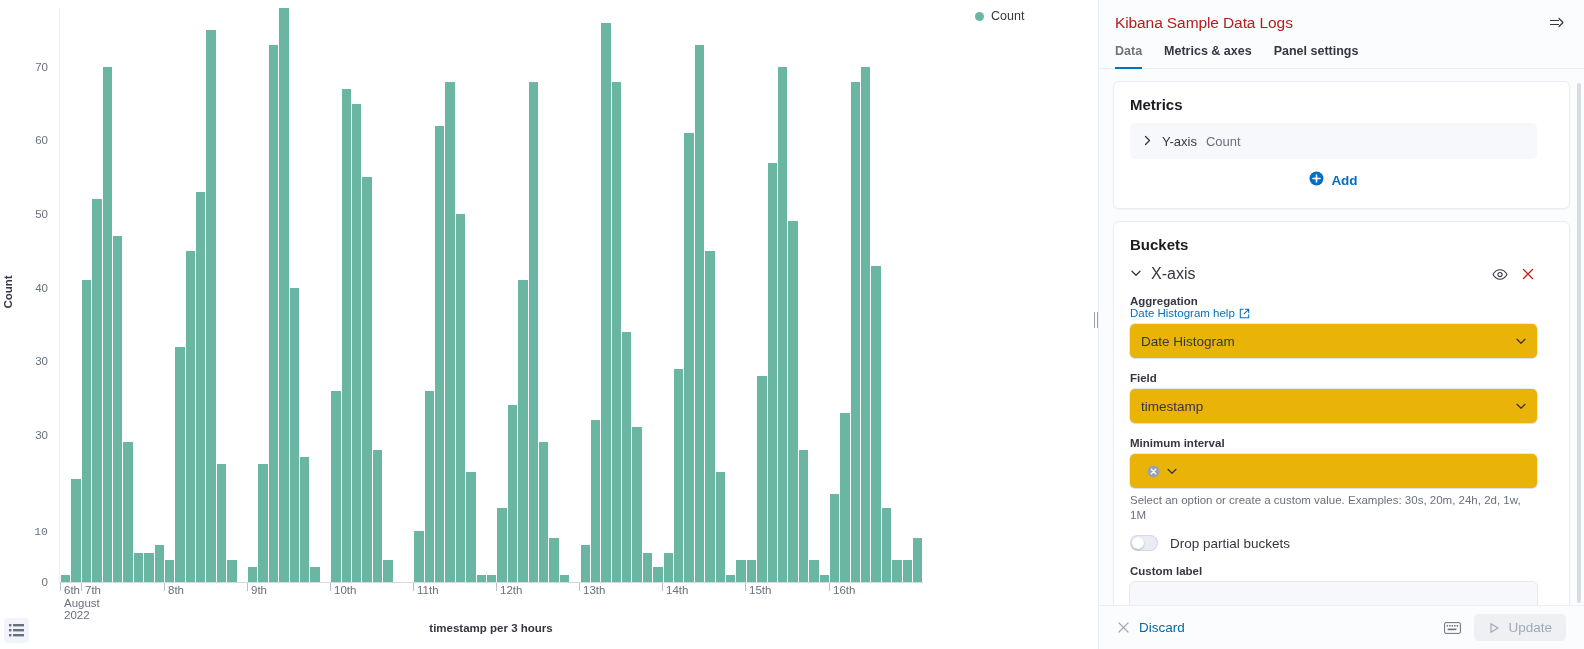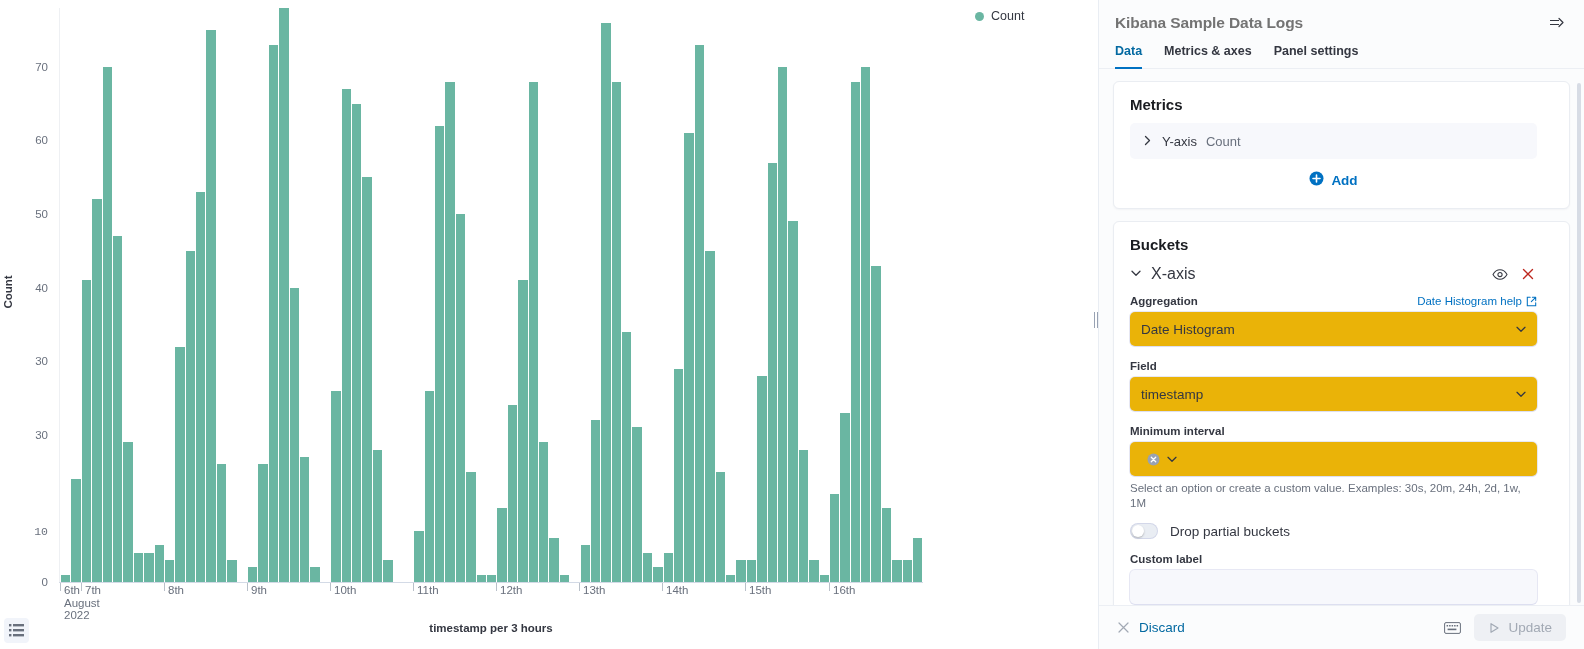--- a/index.html
+++ b/index.html
@@ -108,35 +108,35 @@
     flex: 0 0 486px; width: 486px; height: 649px;
     background: #fbfcfd;
     border-left: 1px solid #e9edf3;
     position: relative;
     display: flex; flex-direction: column;
   }
   .side-header {
     padding: 14px 16px 0 16px;
     display: flex; align-items: flex-start; justify-content: space-between;
   }
-  .side-title { font-size: 15.5px; font-weight: bold; color: #737373; letter-spacing: -0.1px; }
+  .side-title { font-size: 15.5px; font-weight: normal; color: #b91c1c; letter-spacing: -0.1px; }
   .collapse-btn { cursor: pointer; padding: 2px; line-height: 0; }
 
   .tabs {
     display: flex; gap: 22px;
     padding: 10px 16px 0 16px;
     border-bottom: 1px solid #eceff4;
   }
   .tab {
     font-size: 12.5px; font-weight: bold; color: #343741;
     padding-bottom: 9px; cursor: pointer;
     border-bottom: 2px solid transparent;
     position: relative; top: 1px;
   }
-  .tab.active { color: #0369a1; border-bottom-color: #0071c2; }
+  .tab.active { color: #737373; border-bottom-color: #0071c2; }
 
   .side-scroll {
     flex: 1 1 auto; overflow: hidden;
     padding: 12px 14px 0 14px; position: relative;
   }
   .card {
     background: #ffffff;
     border: 1px solid #eaedf2;
     border-radius: 6px;
     padding: 14px 32px 16px 16px;
@@ -159,21 +159,21 @@
   }
   .add-label { font-size: 13.5px; font-weight: bold; color: #0071c2; }
 
   .bucket-head {
     display: flex; align-items: center; gap: 9px;
     padding: 2px 0 12px 0;
   }
   .bucket-head .title { font-size: 16px; color: #343741; flex: 1 1 auto; }
   .icon-btn { cursor: pointer; line-height: 0; padding: 2px; }
 
-  .field-label-row { display: flex; align-items: baseline; justify-content: space-between; margin-bottom: 5px; }
+  .field-label-row { display: flex; align-items: baseline; justify-content: space-between; margin-bottom: 5px; flex-direction: column; }
   .field-label { font-size: 11.5px; font-weight: bold; color: #343741; }
   .help-link { font-size: 11.5px; color: #0071c2; cursor: pointer; display: flex; align-items: center; gap: 4px; }
 
   .select {
     position: relative;
     height: 34px; border-radius: 5px;
     background: #eab308;
     box-shadow: 0 0 0 1px rgba(19,34,149,.10), 0 1px 1px rgba(19,34,149,.05);
     display: flex; align-items: center;
     padding: 0 10px 0 11px;

